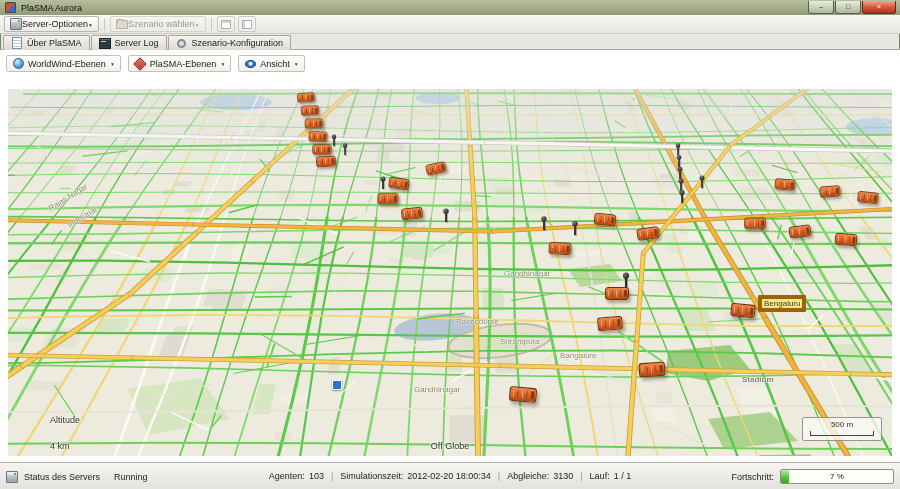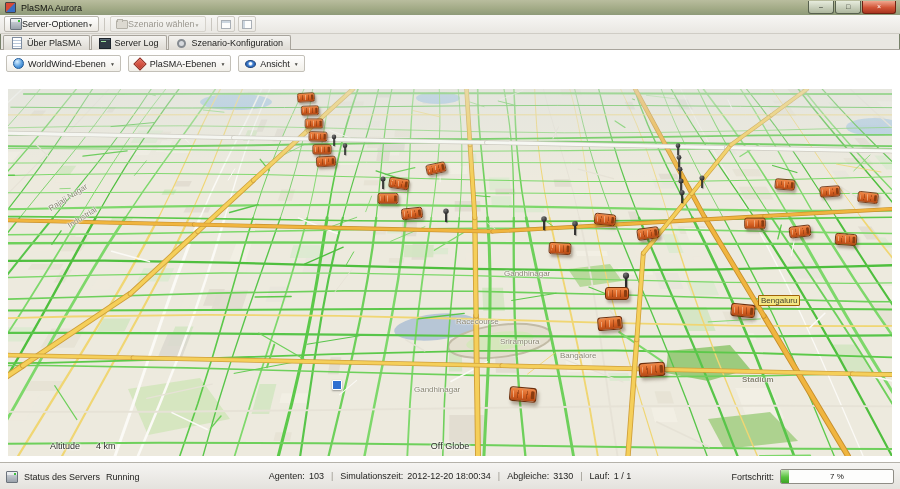--- a/index.html
+++ b/index.html
@@ -62,46 +62,46 @@
   .mtbtn{display:flex;align-items:center;gap:4px;border:1px solid #c3c0b8;border-radius:2px;background:linear-gradient(#fff,#f1efe9);
     padding:0 5px;height:15px;}
   
   .map{position:absolute;left:8px;top:39px;width:884px;height:367px;background:#edeade;overflow:hidden;}
   .map svg{position:absolute;left:0;top:0;}
   .map-haze{position:absolute;left:0;top:0;right:0;height:90px;pointer-events:none;
     background:linear-gradient(rgba(222,226,222,.55),rgba(222,226,222,0));}
   .overlay{position:absolute;left:0;top:0;width:100%;height:100%;}
   .place{position:absolute;font-size:8px;color:#87836f;white-space:nowrap;
     text-shadow:0 0 2px #fff,0 0 2px #fff,0 0 1px #fff;}
-  .place.badge{background:#f5e784;border:1px solid #a16207;color:#45432f;padding:0 2px;border-radius:1px;text-shadow:none;}
+  .place.badge{background:#f5e784;border:4px solid #a16207;color:#45432f;padding:0 2px;border-radius:1px;text-shadow:none;}
   .bus{position:absolute;width:24px;height:13px;border-radius:3px;border:1px solid #6e2f0c;box-sizing:border-box;
     background:linear-gradient(180deg,#f westind08a4a,#d55f21 60%,#b34a16);
     background:linear-gradient(180deg,#f08a4a,#d55f21 60%,#b34a16);
     box-shadow:2px 3px 3px rgba(60,40,20,.35);}
   .bus::before{content:'';position:absolute;left:2px;right:4px;top:2px;bottom:2px;border-radius:2px;
     background:repeating-linear-gradient(90deg,rgba(255,235,210,.45) 0 1px,rgba(0,0,0,0) 1px 4px,rgba(110,40,5,.45) 4px 5px,rgba(0,0,0,0) 5px 8px);}
   .bus::after{content:'';position:absolute;right:1px;top:2px;bottom:2px;width:3px;background:#8a3c10;border-radius:1px;}
   .pin{position:absolute;width:2px;height:10px;background:#2b2b2b;transform-origin:50% 100%;
     box-shadow:1px 1px 1px rgba(0,0,0,.35);}
   .pin::before{content:'';position:absolute;top:-5px;left:-2px;width:6px;height:6px;border-radius:50%;
     background:radial-gradient(circle at 35% 30%,#777,#0c0c0c);}
   .poi{position:absolute;width:8px;height:8px;background:#2f6fd1;border:1px solid #fff;border-radius:1px;
     box-shadow:0 1px 2px rgba(0,0,0,.35);}
   .hud{position:absolute;font-size:9px;color:#2e2e2a;
-    text-shadow:0 1px 2px rgba(255,255,255,.95),0 -1px 2px rgba(255,255,255,.95),1px 0 2px rgba(255,255,255,.95);}
+    text-shadow:0 1px 2px rgba(255,255,255,.95),0 -1px 2px rgba(255,255,255,.95),1px 0 2px rgba(255,255,255,.95);flex-direction:column;}
   .hud-alt{left:42px;bottom:5px;display:flex;gap:16px;}
   .hud-globe{left:50%;transform:translateX(-50%);bottom:5px;}
   .scalebox{position:absolute;right:10px;bottom:15px;background:rgba(250,250,247,.78);border:1px solid #99958a;
     border-radius:2px;padding:2px 7px 4px;font-size:8px;color:#33332e;text-align:center;}
   .scaleline{margin:2px auto 0;width:62px;height:4px;border-left:1px solid #44443e;border-right:1px solid #44443e;border-bottom:1px solid #44443e;}
   
   .statusbar{position:absolute;left:0;right:0;bottom:0;height:26px;font-size:9px;color:#1e1e1c;
     background:linear-gradient(#f5f4f2,#e4e2dd);border-top:1px solid #b5b2aa;}
   .sb-left{position:absolute;left:6px;top:8px;display:flex;align-items:center;gap:6px;}
-  .sb-running{margin-left:0;}
+  .sb-running{margin-left:8px;}
   .sb-center{position:absolute;left:50%;top:8px;transform:translateX(-50%);display:flex;align-items:center;gap:7px;white-space:nowrap;}
   .sb-sep{color:#98958c;}
   .sb-metric .sb-value{margin-left:4px;}
   .sb-right{position:absolute;right:6px;top:6px;display:flex;align-items:center;gap:6px;}
   .progress{position:relative;width:112px;height:13px;border:1px solid #8f8d86;border-radius:2px;background:#fdfdfc;overflow:hidden;}
   .progress-fill{position:absolute;left:0;top:0;bottom:0;width:0;
     background:linear-gradient(#bdeaad,#59c23f 55%,#3da426);}
   .progress-text{position:absolute;left:0;right:0;top:0;bottom:0;text-align:center;font-size:8px;line-height:13px;color:#161614;}
 </style>
 </head>
@@ -708,35 +708,39 @@
         <div class="bus" style="left: 723px; top: 215px; transform: rotate(6deg) scale(1.02); z-index: 231;"></div>
         <div class="bus" style="left: 632px; top: 274px; transform: rotate(-4deg) scale(1.1); z-index: 290;"></div>
         <div class="bus" style="left: 503px; top: 299px; transform: rotate(5deg) scale(1.14); z-index: 315;"></div>
       </div>
 
     <div class="hud hud-alt">
       <span>Altitude</span>
       <span>4 km</span>
     </div>
     <div class="hud hud-globe">Off Globe</div>
+    <div class="scalebox">
+      <div>500 m</div>
+      <div class="scaleline"></div>
+    </div>
   </div>
 </div>
 
 <div class="statusbar">
   <div class="sb-left">
     <span class="iwrap">
         <span class="i-server"></span>
       </span>
     <span>Status des Servers</span>
     <span class="sb-running">Running</span>
   </div>
   <div class="sb-center">
       <span class="sb-metric"><span class="sb-label">Agenten:</span><span class="sb-value">103</span></span>
       <span class="sb-sep">|</span>
-      <span class="sb-metric"><span class="sb-label">Simulationszeit:</span><span class="sb-value">2012-12-20 18:00:34</span></span>
+      <span class="sb-metric"><span class="sb-label">Simulationszeit:</span><span class="sb-value">2012-02-20 18:00:34</span></span>
       <span class="sb-sep">|</span>
       <span class="sb-metric"><span class="sb-label">Abgleiche:</span><span class="sb-value">3130</span></span>
       <span class="sb-sep">|</span>
       <span class="sb-metric"><span class="sb-label">Lauf:</span><span class="sb-value">1 / 1</span></span>
     </div>
   <div class="sb-right">
     <span>Fortschritt:</span>
     <div class="progress">
       <div class="progress-fill" style="width: 7%;"></div>
       <div class="progress-text">7 %</div>

